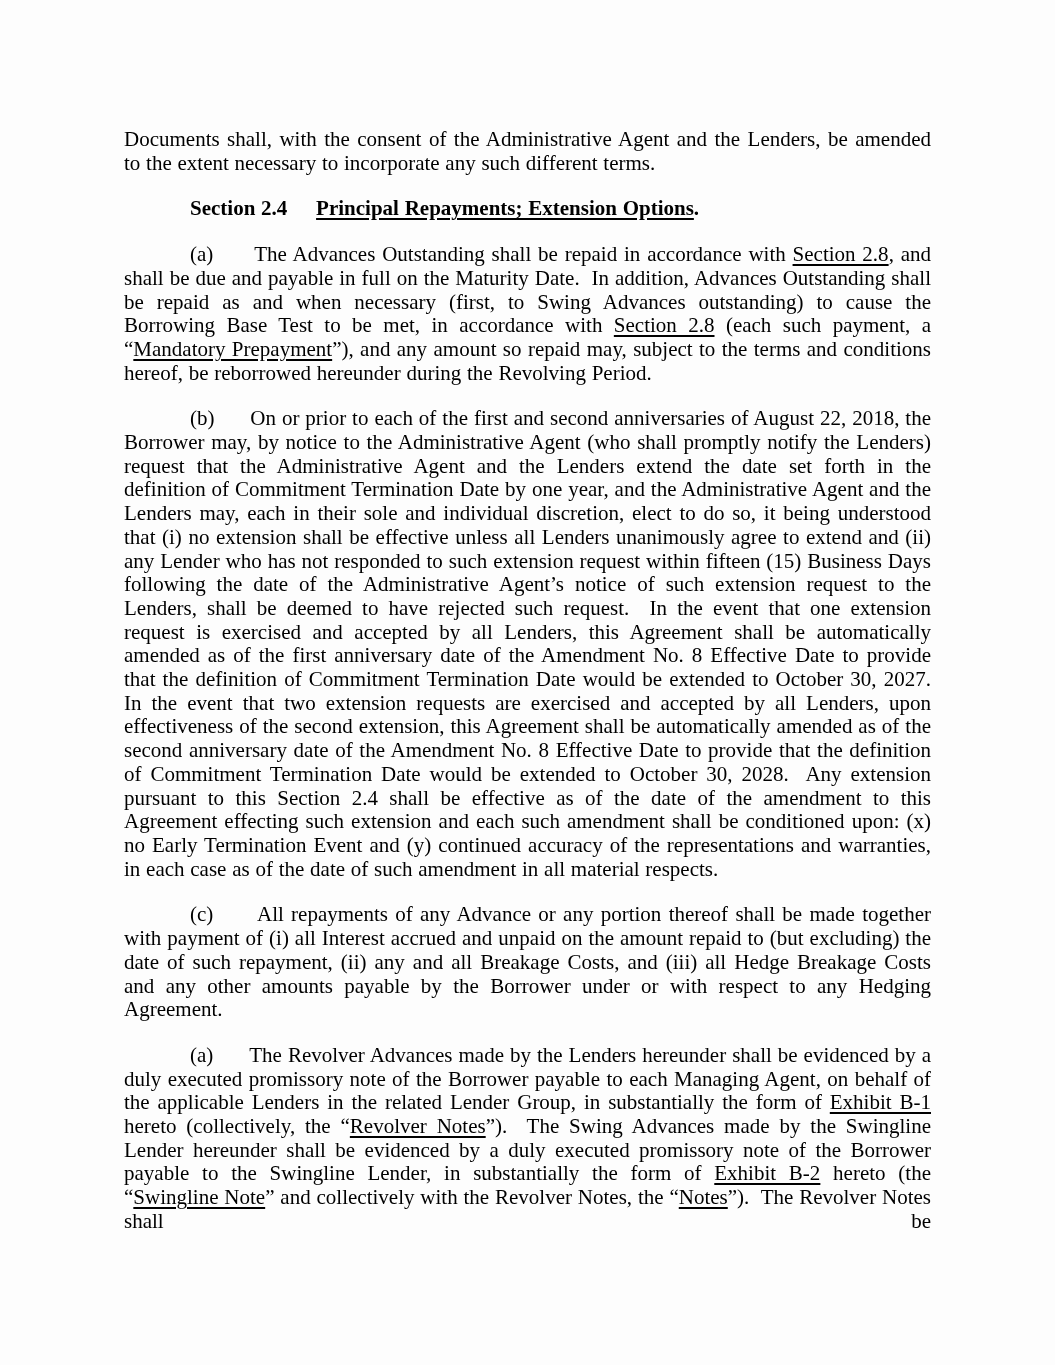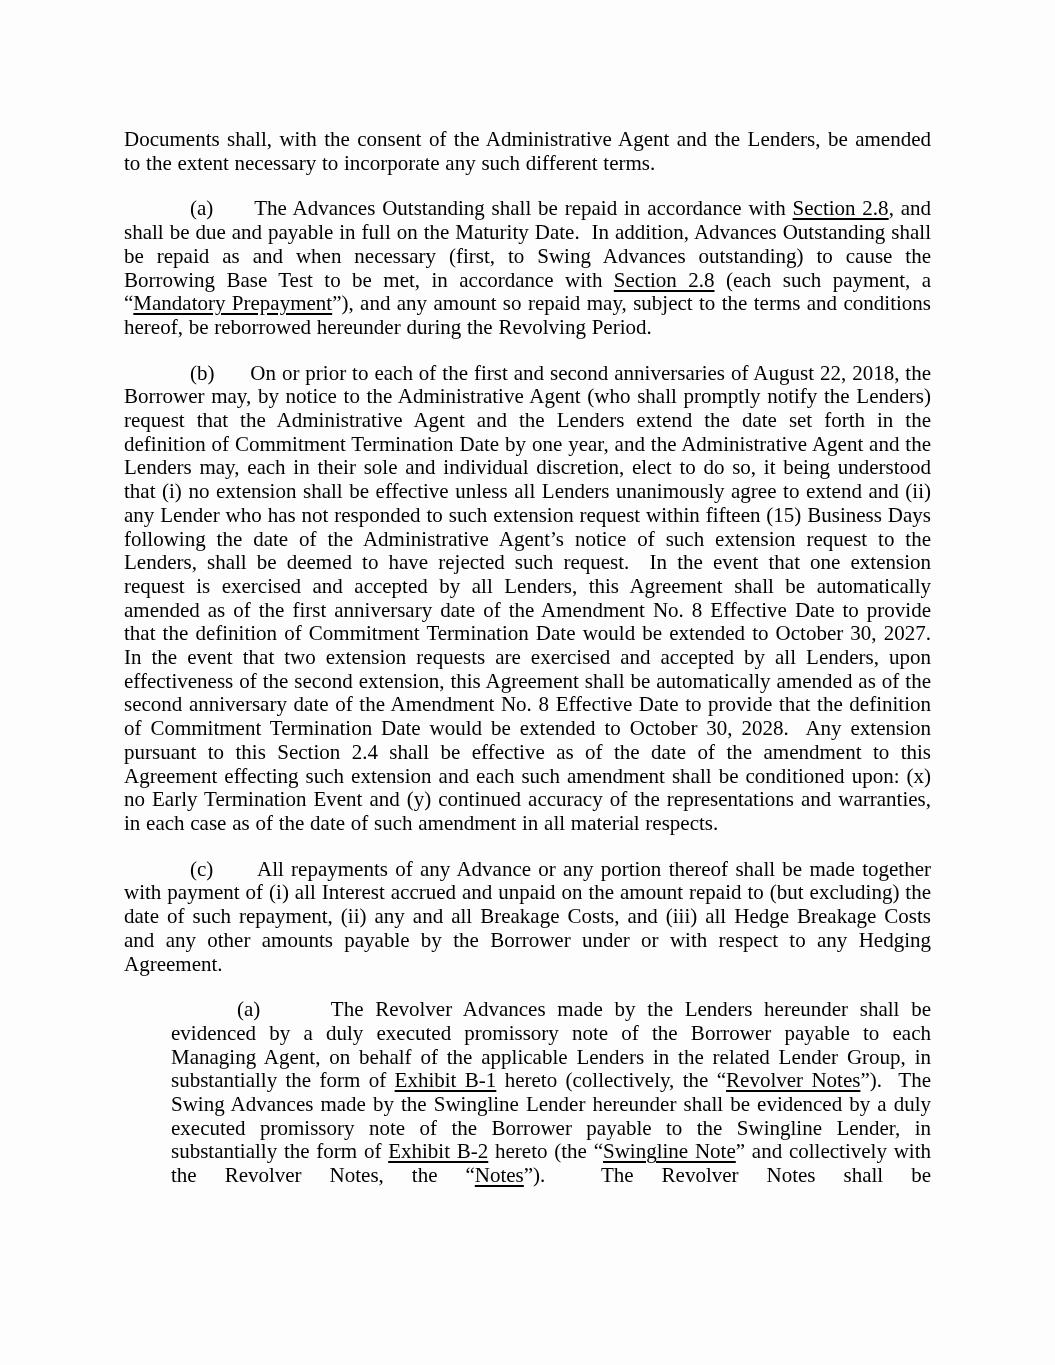--- a/index.html
+++ b/index.html
@@ -18,32 +18,33 @@
   .para {
     font-size: 21px;
     line-height: 23.7px;
     margin: 0 0 22px 0;
     text-align: justify;
     text-indent: 66px;
     word-spacing: 0.5px;
   }
   .para.no-indent { text-indent: 0; }
   .para.heading { text-align: left; }
-  .para.cont-last { text-align-last: justify; -moz-text-align-last: justify; margin-bottom: 6px; margin-left: 47px; }
+  .para.cont-last { text-align-last: justify; -moz-text-align-last: justify; margin-bottom: 6px; }
   .b { font-weight: bold; }
   .u { text-decoration: underline; text-underline-offset: 3px; text-decoration-thickness: 1.5px; }
   .footer {
     font-size: 21px;
     line-height: 23.7px;
     text-align: center;
     margin: 0;
   }
 </style>
 </head>
 <body>
 
 <div class="page">
   <p class="para no-indent"><span>Documents shall, with the consent of the Administrative Agent and the Lenders, be amended to the extent necessary to incorporate any such different terms.</span></p>
+  <p class="para heading"><span class="b">Section 2.4</span><span>&nbsp;&nbsp;&nbsp;&nbsp;&nbsp;</span><span class="b u">Principal Repayments; Extension Options</span><span class="b">.</span></p>
   <p class="para"><span>(a)</span><span>&nbsp;&nbsp;&nbsp;&nbsp;&nbsp;&nbsp;</span><span>The Advances Outstanding shall be repaid in accordance with </span><span class="u">Section 2.8</span><span>, and shall be due and payable in full on the Maturity Date.&nbsp; In addition, Advances Outstanding shall be repaid as and when necessary (first, to Swing Advances outstanding) to cause the Borrowing Base Test to be met, in accordance with </span><span class="u">Section 2.8</span><span> (each such payment, a “</span><span class="u">Mandatory Prepayment</span><span>”), and any amount so repaid may, subject to the terms and conditions hereof, be reborrowed hereunder during the Revolving Period.</span></p>
   <p class="para"><span>(b)</span><span>&nbsp;&nbsp;&nbsp;&nbsp;&nbsp;&nbsp;</span><span>On or prior to each of the first and second anniversaries of August 22, 2018, the Borrower may, by notice to the Administrative Agent (who shall promptly notify the Lenders) request that the Administrative Agent and the Lenders extend the date set forth in the definition of Commitment Termination Date by one year, and the Administrative Agent and the Lenders may, each in their sole and individual discretion, elect to do so, it being understood that (i) no extension shall be effective unless all Lenders unanimously agree to extend and (ii) any Lender who has not responded to such extension request within fifteen (15) Business Days following the date of the Administrative Agent’s notice of such extension request to the Lenders, shall be deemed to have rejected such request.&nbsp; In the event that one extension request is exercised and accepted by all Lenders, this Agreement shall be automatically amended as of the first anniversary date of the Amendment No. 8 Effective Date to provide that the definition of Commitment Termination Date would be extended to October 30, 2027. In the event that two extension requests are exercised and accepted by all Lenders, upon effectiveness of the second extension, this Agreement shall be automatically amended as of the second anniversary date of the Amendment No. 8 Effective Date to provide that the definition of Commitment Termination Date would be extended to October 30, 2028.&nbsp; Any extension pursuant to this Section 2.4 shall be effective as of the date of the amendment to this Agreement effecting such extension and each such amendment shall be conditioned upon: (x) no Early Termination Event and (y) continued accuracy of the representations and warranties, in each case as of the date of such amendment in all material respects.</span></p>
   <p class="para"><span>(c)</span><span>&nbsp;&nbsp;&nbsp;&nbsp;&nbsp;&nbsp;</span><span>All repayments of any Advance or any portion thereof shall be made together with payment of (i) all Interest accrued and unpaid on the amount repaid to (but excluding) the date of such repayment, (ii) any and all Breakage Costs, and (iii) all Hedge Breakage Costs and any other amounts payable by the Borrower under or with respect to any Hedging Agreement.</span></p>
   <p class="para cont-last"><span>(a)</span><span>&nbsp;&nbsp;&nbsp;&nbsp;&nbsp;&nbsp;</span><span>The Revolver Advances made by the Lenders hereunder shall be evidenced by a duly executed promissory note of the Borrower payable to each Managing Agent, on behalf of the applicable Lenders in the related Lender Group, in substantially the form of </span><span class="u">Exhibit B-1</span><span> hereto (collectively, the “</span><span class="u">Revolver Notes</span><span>”).&nbsp; The Swing Advances made by the Swingline Lender hereunder shall be evidenced by a duly executed promissory note of the Borrower payable to the Swingline Lender, in substantially the form of </span><span class="u">Exhibit B-2</span><span> hereto (the “</span><span class="u">Swingline Note</span><span>” and collectively with the Revolver Notes, the “</span><span class="u">Notes</span><span>”).&nbsp; The Revolver Notes shall be</span></p>
 </div>
 
 </body></html>

